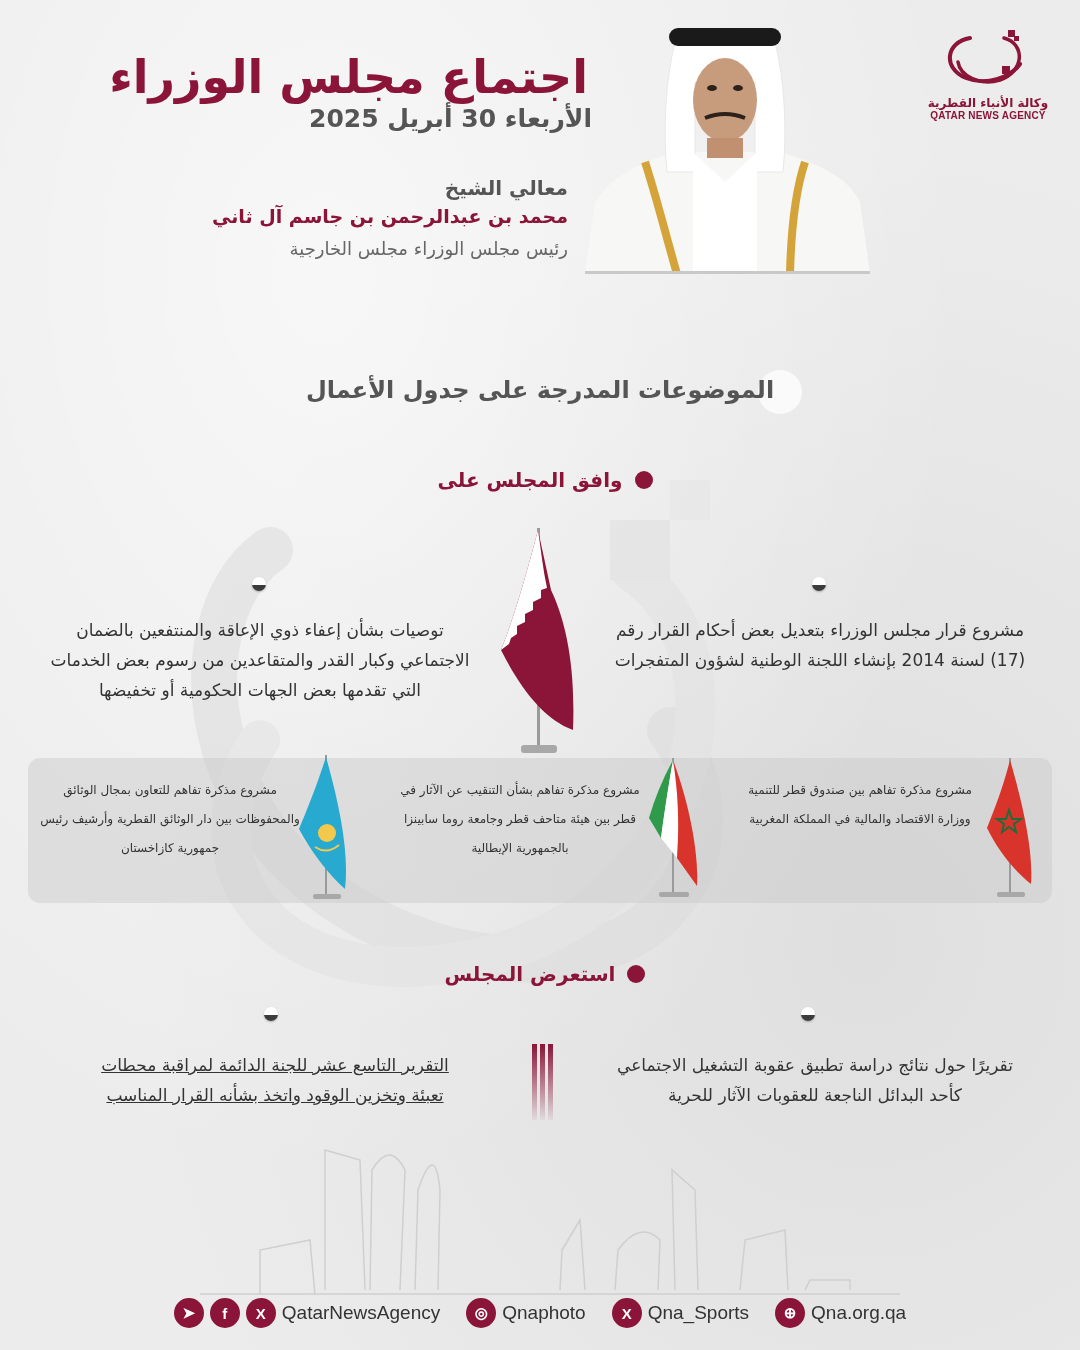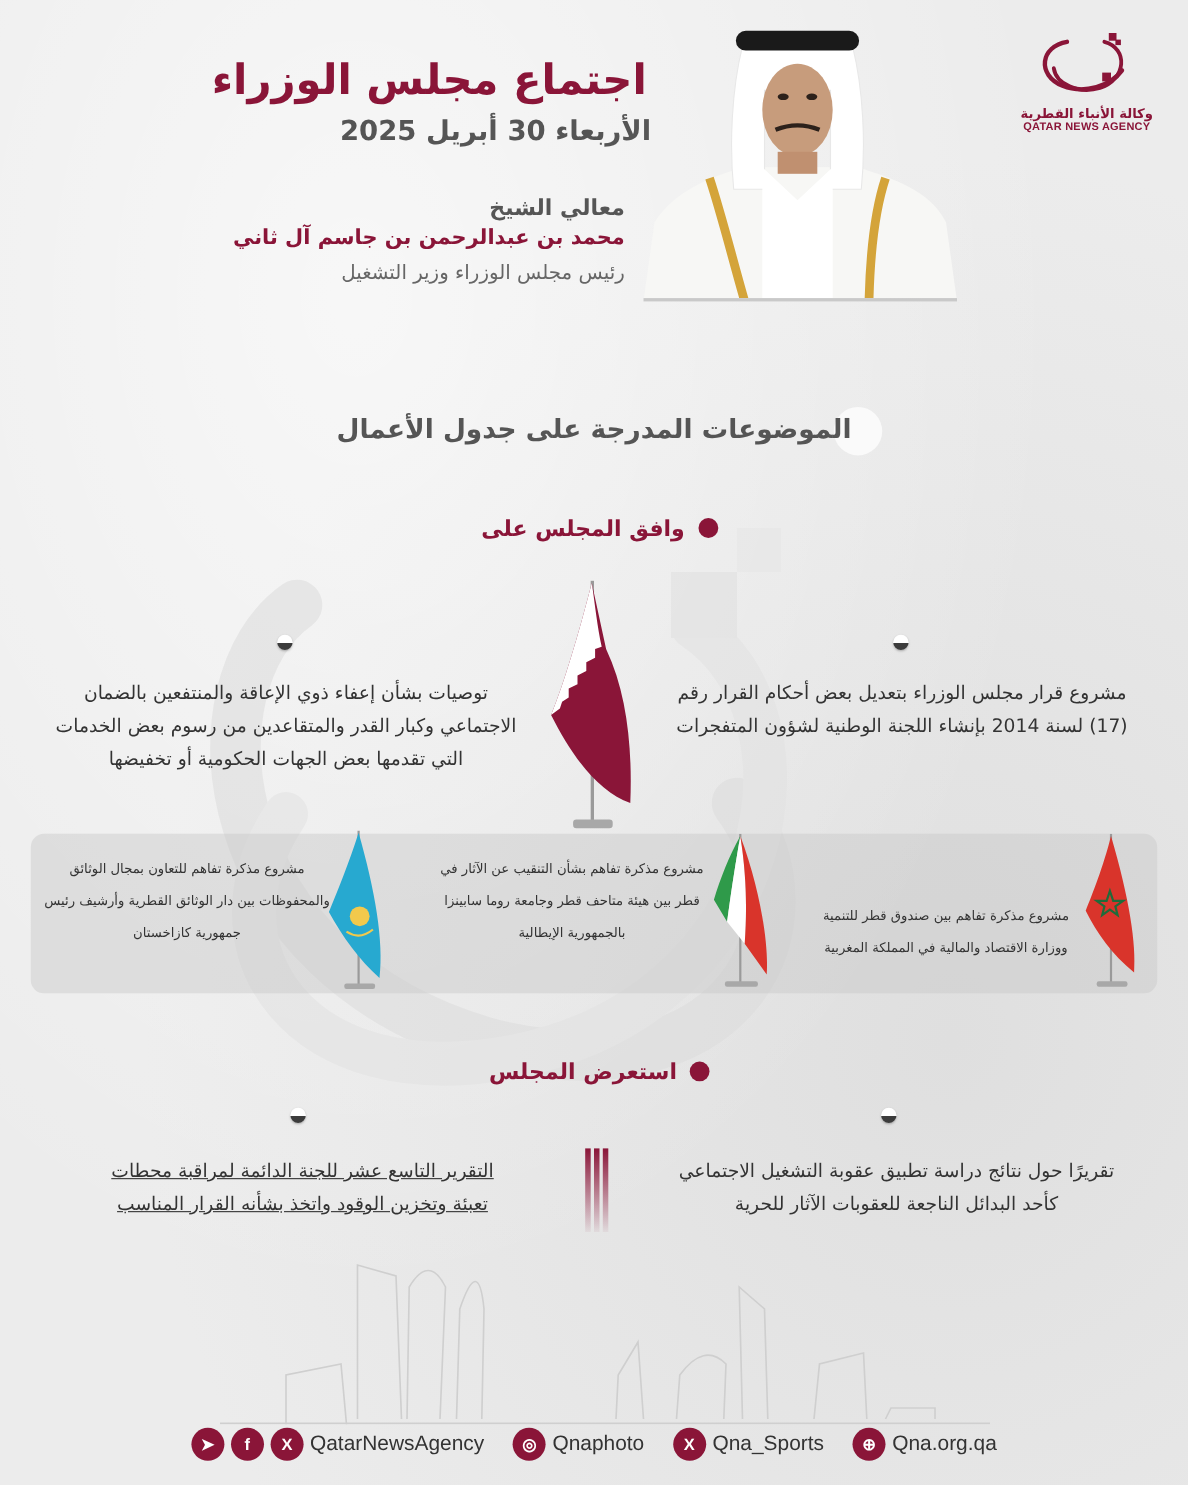--- a/index.html
+++ b/index.html
@@ -17,21 +17,21 @@
 
     
     .wm { position: absolute; left: 150px; top: 480px; width: 620px; height: 560px; opacity: 0.55; pointer-events: none; }
 
     
     .logo { right: 22px; top: 28px; width: 140px; text-align: center; }
     .logo svg { display: block; margin: 0 auto; }
     .logo .ar { font-size: 12px; font-weight: bold; color: #8a1538; margin-top: 4px; direction: rtl; }
     .logo .en { font-family: "Liberation Sans", sans-serif; font-size: 10px; font-weight: bold; color: #8a1538; letter-spacing: 0.2px; direction: ltr; }
 
-    .title { right: 492px; top: 50px; font-size: 38px; font-weight: bold; color: #8a1538; white-space: nowrap; }
+    .title { right: 492px; top: 50px; font-size: 46px; font-weight: bold; color: #8a1538; white-space: nowrap; }
     .date { right: 488px; top: 104px; font-size: 25px; font-weight: bold; color: #555; white-space: nowrap; }
 
     .honorific { right: 512px; top: 176px; font-size: 20px; font-weight: bold; color: #555; white-space: nowrap; }
     .name { right: 512px; top: 205px; font-size: 19px; font-weight: bold; color: #8a1538; white-space: nowrap; }
     .role { right: 512px; top: 238px; font-size: 18px; color: #666; white-space: nowrap; }
 
     .portrait { left: 585px; top: 22px; width: 285px; height: 252px; overflow: hidden; border-bottom: 3px solid #c9c9c9; }
 
     
     .agenda-wrap { left: 0; right: 0; top: 376px; text-align: center; }
@@ -82,21 +82,21 @@
     <rect x="62" y="38" width="8" height="8" fill="#8a1538"></rect>
   </svg>
   <div class="ar">وكالة الأنباء القطرية</div>
   <div class="en">QATAR NEWS AGENCY</div>
 </div>
 
 <div class="abs title">اجتماع مجلس الوزراء</div>
 <div class="abs date">الأربعاء 30 أبريل 2025</div>
 <div class="abs honorific">معالي الشيخ</div>
 <div class="abs name">محمد بن عبدالرحمن بن جاسم آل ثاني</div>
-<div class="abs role">رئيس مجلس الوزراء وزير التشغيل</div>
+<div class="abs role">رئيس مجلس الوزراء مجلس الخارجية</div>
 
 <div class="abs portrait">
   <svg width="285" height="252" viewBox="0 0 285 252">
 
     <path d="M0 252 L10 180 C 30 150, 60 140, 90 130 L 195 130 C 225 140, 260 150, 275 180 L285 252 Z" fill="#f7f7f5"></path>
     <path d="M60 140 C 70 170, 80 210, 92 252" fill="none" stroke="#d4a43a" stroke-width="8"></path>
     <path d="M220 140 C 210 170, 206 210, 205 252" fill="none" stroke="#d4a43a" stroke-width="8"></path>
 
     <path d="M90 20 C 80 60, 78 110, 82 150 L 110 150 L 110 60 L 170 60 L 170 150 L 198 150 C 202 110, 200 60, 190 20 Z" fill="#ffffff" stroke="#e8e8e8"></path>
 
@@ -140,21 +140,21 @@
 <div class="abs item-text" style="left: 40px; top: 615px; width: 440px;">توصيات بشأن إعفاء ذوي الإعاقة والمنتفعين بالضمان الاجتماعي وكبار القدر والمتقاعدين من رسوم بعض الخدمات التي تقدمها بعض الجهات الحكومية أو تخفيضها</div>
 
 <div class="abs band"></div>
 
 <svg class="abs" style="left: 985px; top: 758px;" width="52" height="145" viewBox="0 0 52 145">
   <rect x="24" y="0" width="2" height="135" fill="#9a9a9a"></rect>
   <rect x="12" y="134" width="28" height="5" rx="2" fill="#a8a8a8"></rect>
   <path d="M25 2 C 18 30, 8 55, 2 70 C 12 90, 26 110, 46 126 C 48 100, 42 60, 25 2 Z" fill="#d9342b"></path>
   <polygon points="24,52 27,61 36,61 29,66 31,74 24,69 17,74 19,66 12,61 21,61" fill="none" stroke="#1f6b3a" stroke-width="2"></polygon>
 </svg>
-<div class="abs band-text" style="left: 740px; top: 776px; width: 240px; margin-top: 42px;">مشروع مذكرة تفاهم بين صندوق قطر للتنمية ووزارة الاقتصاد والمالية في المملكة المغربية</div>
+<div class="abs band-text" style="left: 740px; top: 776px; width: 240px;">مشروع مذكرة تفاهم بين صندوق قطر للتنمية ووزارة الاقتصاد والمالية في المملكة المغربية</div>
 
 <svg class="abs" style="left: 645px; top: 758px;" width="60" height="145" viewBox="0 0 60 145">
   <rect x="27" y="0" width="2" height="135" fill="#9a9a9a"></rect>
   <rect x="14" y="134" width="30" height="5" rx="2" fill="#a8a8a8"></rect>
   <path d="M28 2 C 18 20, 10 40, 4 60 L 16 80 C 20 50, 24 25, 28 2 Z" fill="#2f9a4a"></path>
   <path d="M28 2 C 24 25, 20 50, 16 80 L 32 100 C 34 70, 34 40, 28 2 Z" fill="#ffffff"></path>
   <path d="M28 2 C 34 40, 34 70, 32 100 L 52 128 C 54 100, 46 50, 28 2 Z" fill="#d9342b"></path>
 </svg>
 <div class="abs band-text" style="left: 395px; top: 776px; width: 250px;">مشروع مذكرة تفاهم بشأن التنقيب عن الآثار في قطر بين هيئة متاحف قطر وجامعة روما سابينزا بالجمهورية الإيطالية</div>
 

